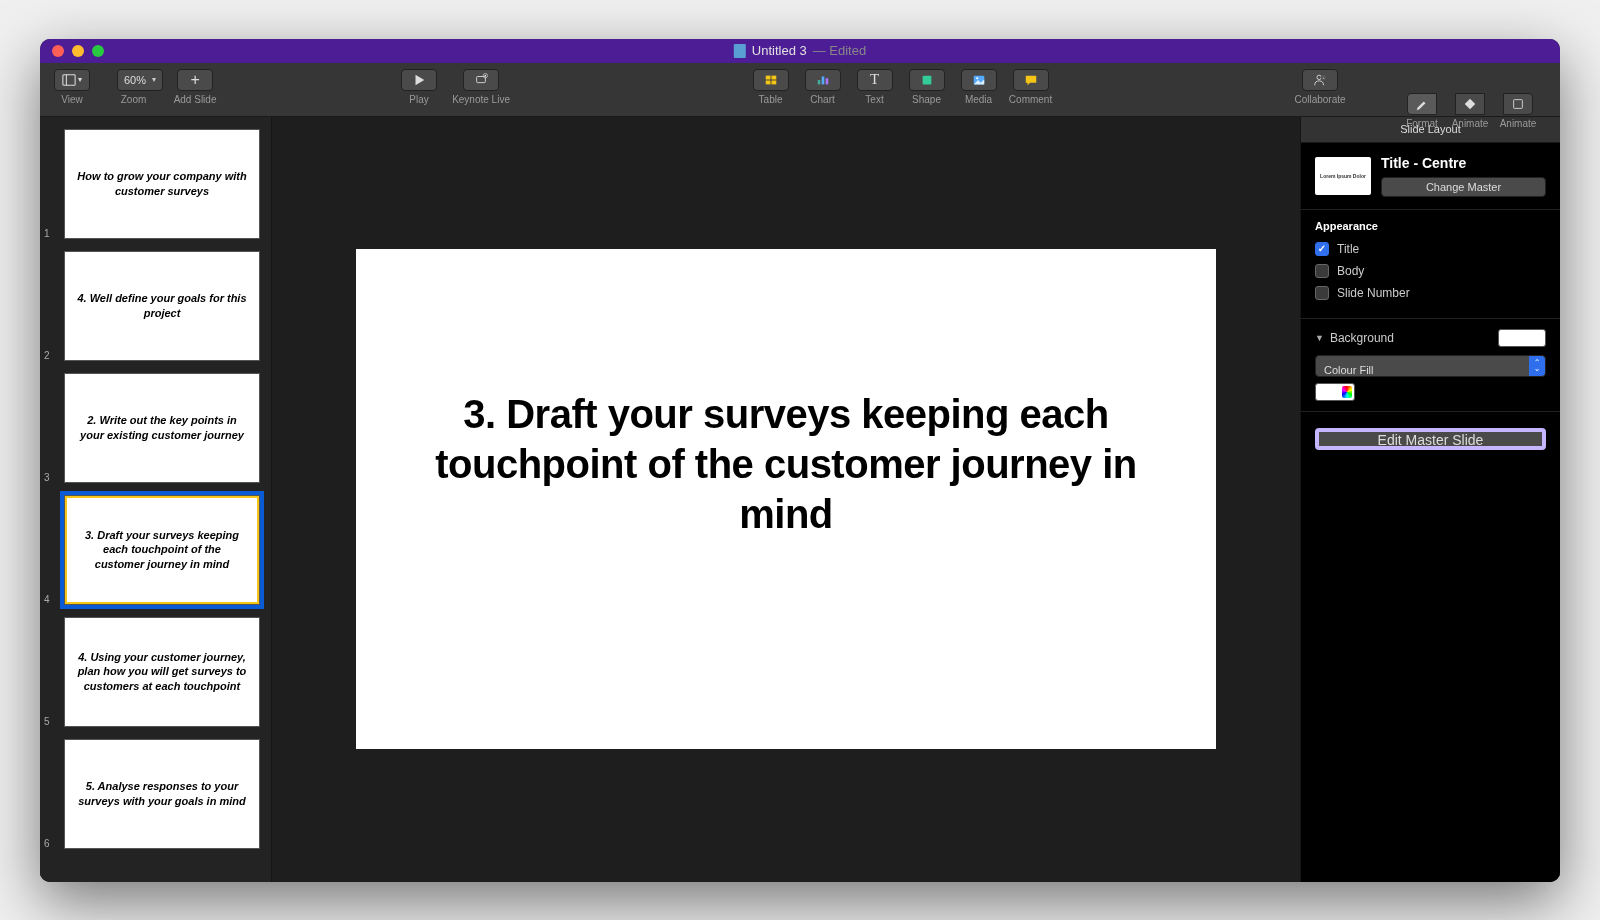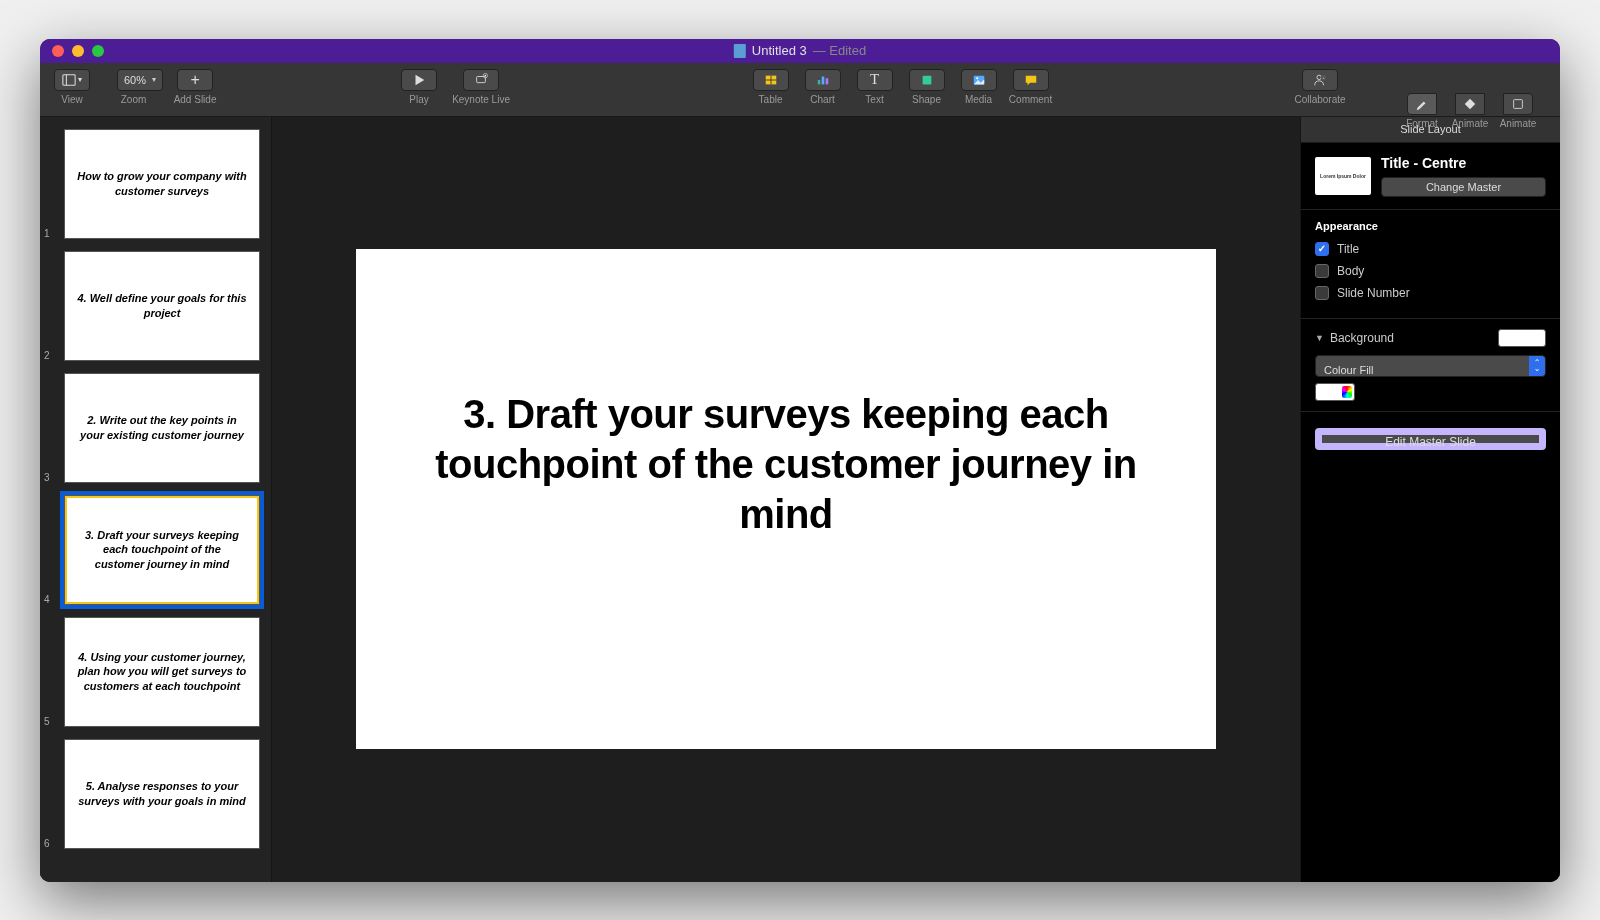--- a/index.html
+++ b/index.html
@@ -53,21 +53,21 @@
 .checkbox.checked { background: #2f6fed; border-color: #2f6fed; }
 .checkbox.checked::after { content: "✓"; color: #fff; font-size: 10px; font-weight: bold; }
 .bg-row { display: flex; align-items: center; gap: 6px; margin-bottom: 8px; }
 .disclosure { color: #aaa; font-size: 9px; }
 .color-well { width: 48px; height: 18px; border: 1px solid #555; border-radius: 3px; background: #fff; margin-left: auto; }
 .dropdown { background: #4a4a4a; border: 1px solid #222; border-radius: 4px; height: 22px; width: 100%; display: flex; align-items: flex-end; justify-content: space-between; padding: 0 8px; font-size: 11px; color: #ddd; cursor: pointer; }
 .dropdown .chev { background: #2f6fed; width: 16px; height: 100%; margin-right: -8px; border-radius: 0 4px 4px 0; display: flex; align-items: center; justify-content: center; font-size: 8px; color: #fff; flex-direction: column; line-height: 0.7; }
 .gradient-well { width: 40px; height: 18px; border-radius: 3px; background: #fff; border: 1px solid #555; position: relative; margin-top: 6px; }
 .gradient-well::after { content: ""; position: absolute; right: 2px; top: 2px; width: 10px; height: 12px; background: conic-gradient(red, yellow, lime, cyan, blue, magenta, red); border-radius: 2px; }
 .edit-master-wrap { padding: 16px 14px; }
-.edit-master-btn { width: 100%; background: #4a4a4a; border: 7px solid #c4b5fd; border-radius: 4px; height: 22px; font-size: 12px; color: #ddd; cursor: pointer; }
+.edit-master-btn { width: 100%; background: #4a4a4a; border: 4px solid #c4b5fd; border-radius: 4px; height: 22px; font-size: 14px; color: #ddd; cursor: pointer; }
 .top-tabs { position: absolute; top: 30px; right: 18px; display: flex; gap: 0; }
 .top-tab { display: flex; flex-direction: column; align-items: center; gap: 3px; width: 48px; }
 .top-tab .icon-box { background: #4a4a4a; border: 1px solid #222; height: 22px; width: 30px; display: flex; align-items: center; justify-content: center; }
 .top-tab:first-child .icon-box { border-radius: 4px 0 0 4px; }
 .top-tab:last-child .icon-box { border-radius: 0 4px 4px 0; }
 .top-tab .label { font-size: 10px; color: #9a9a9a; text-align: right; }
 .top-tab.active .icon-box { background: #5a5a5a; }
 </style>
 </head>
 <body>

